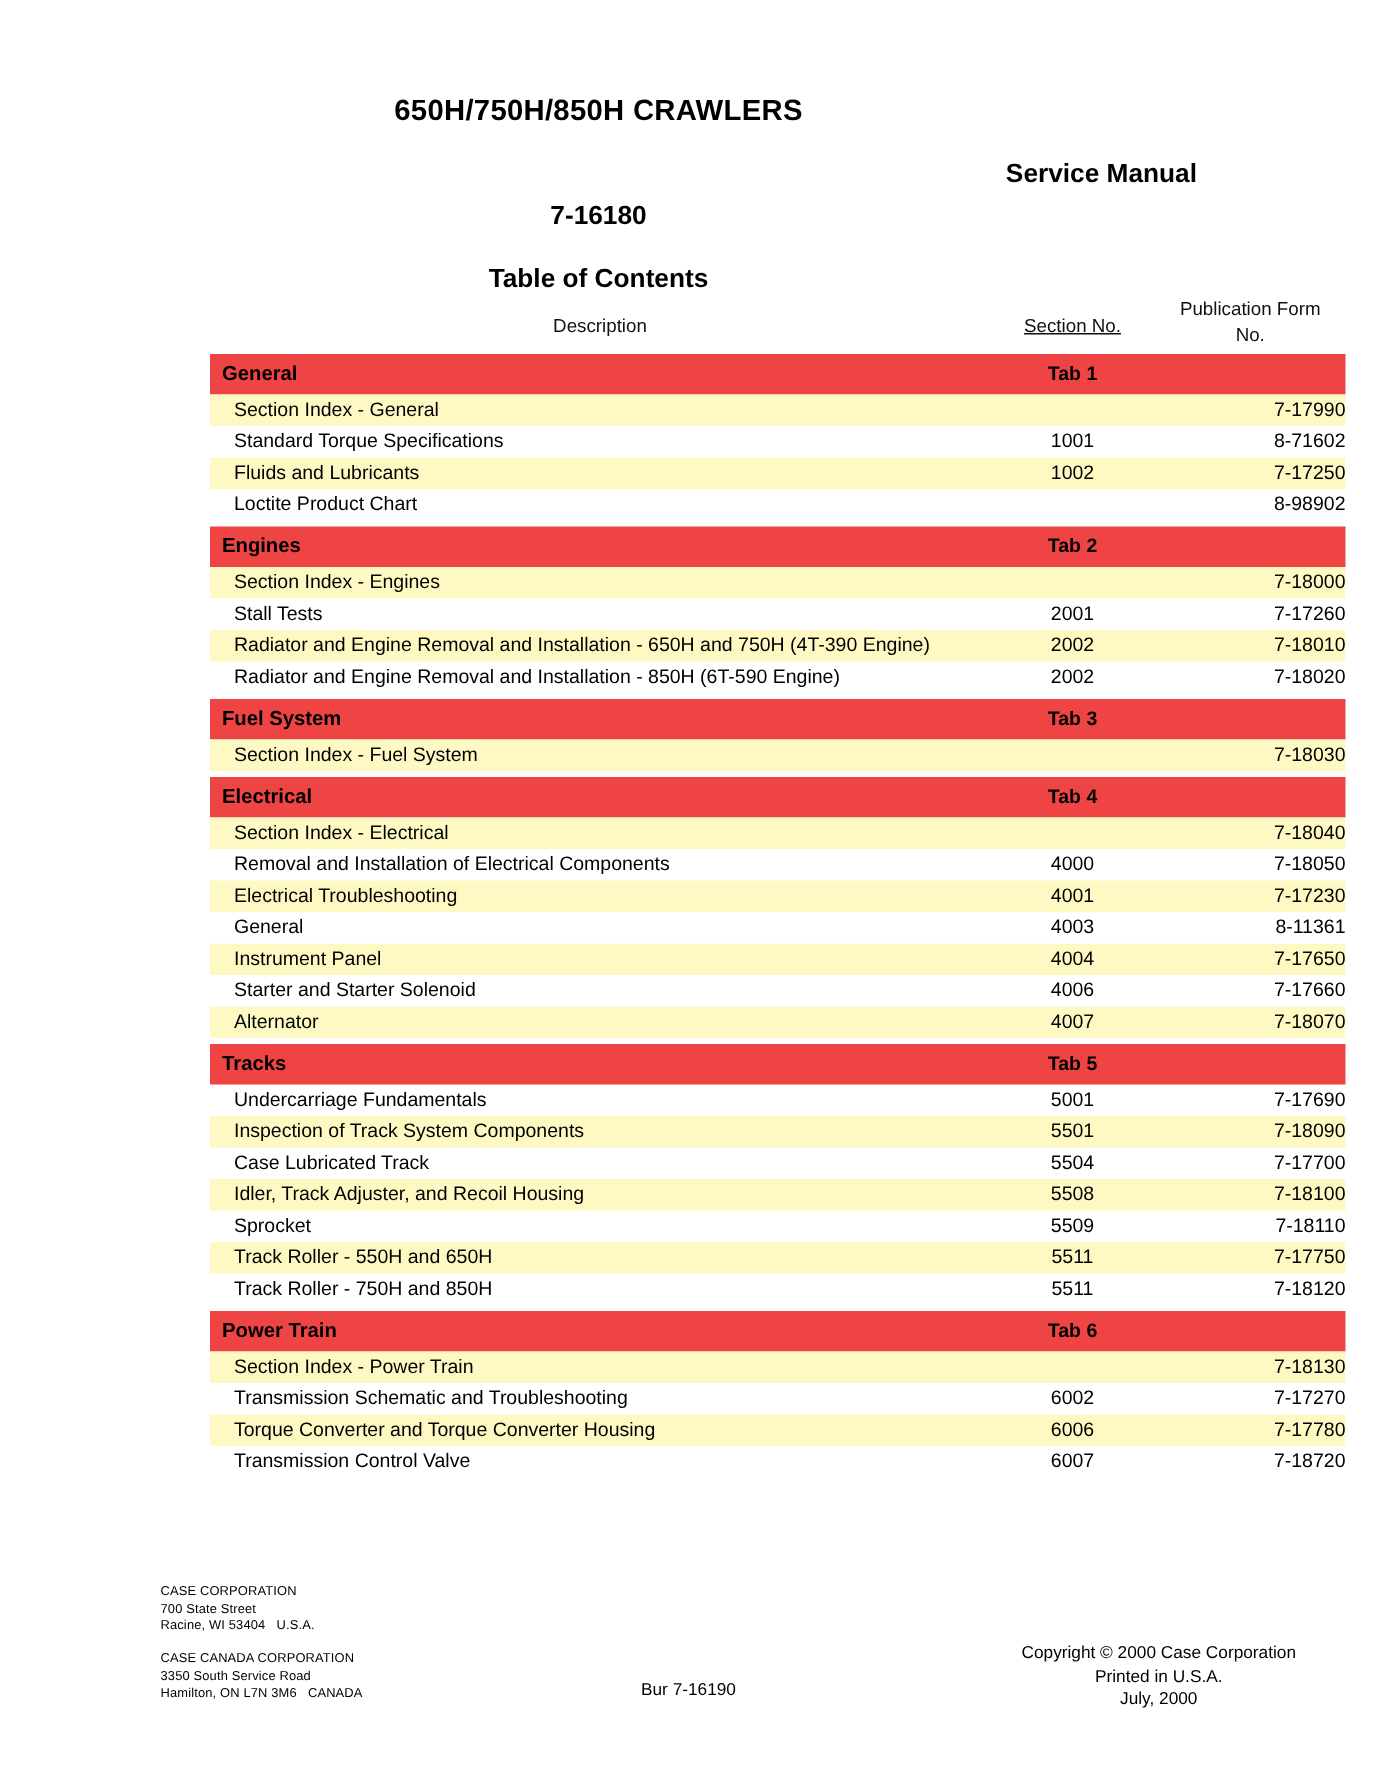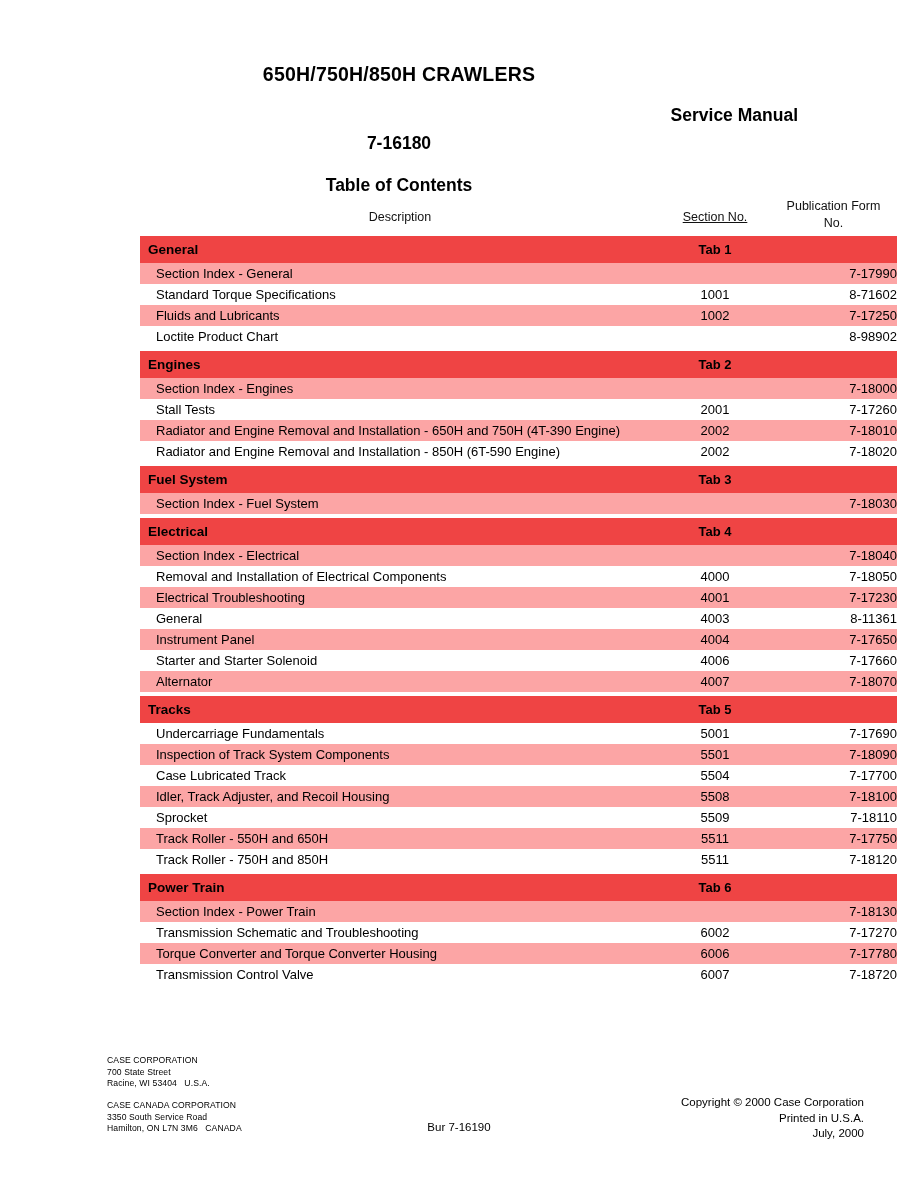--- a/index.html
+++ b/index.html
@@ -95,21 +95,21 @@
   }
   .toc-table td {
     padding: 0;
     vertical-align: middle;
   }
 
   .row {
     height: 21px;
   }
   .row.shaded {
-    background-color: #fca5a5;
+    background-color: #fef9c3;
   }
   .row.group {
     background-color: #ef4444;
     height: 27px;
   }
   .row.spacer {
     height: 4px;
     background: #ffffff;
   }
 
@@ -164,21 +164,21 @@
     top: 66px;
     width: 918px;
     text-align: center;
     font-size: 11.5px;
   }
 
   .footer-right {
     position: absolute;
     right: 54px;
     top: 40px;
-    text-align: right;
+    text-align: center;
     font-size: 11.5px;
     line-height: 1.35;
   }
 </style>
 </head>
 <body>
 
 <div class="page">
 
   <div class="title-block">

